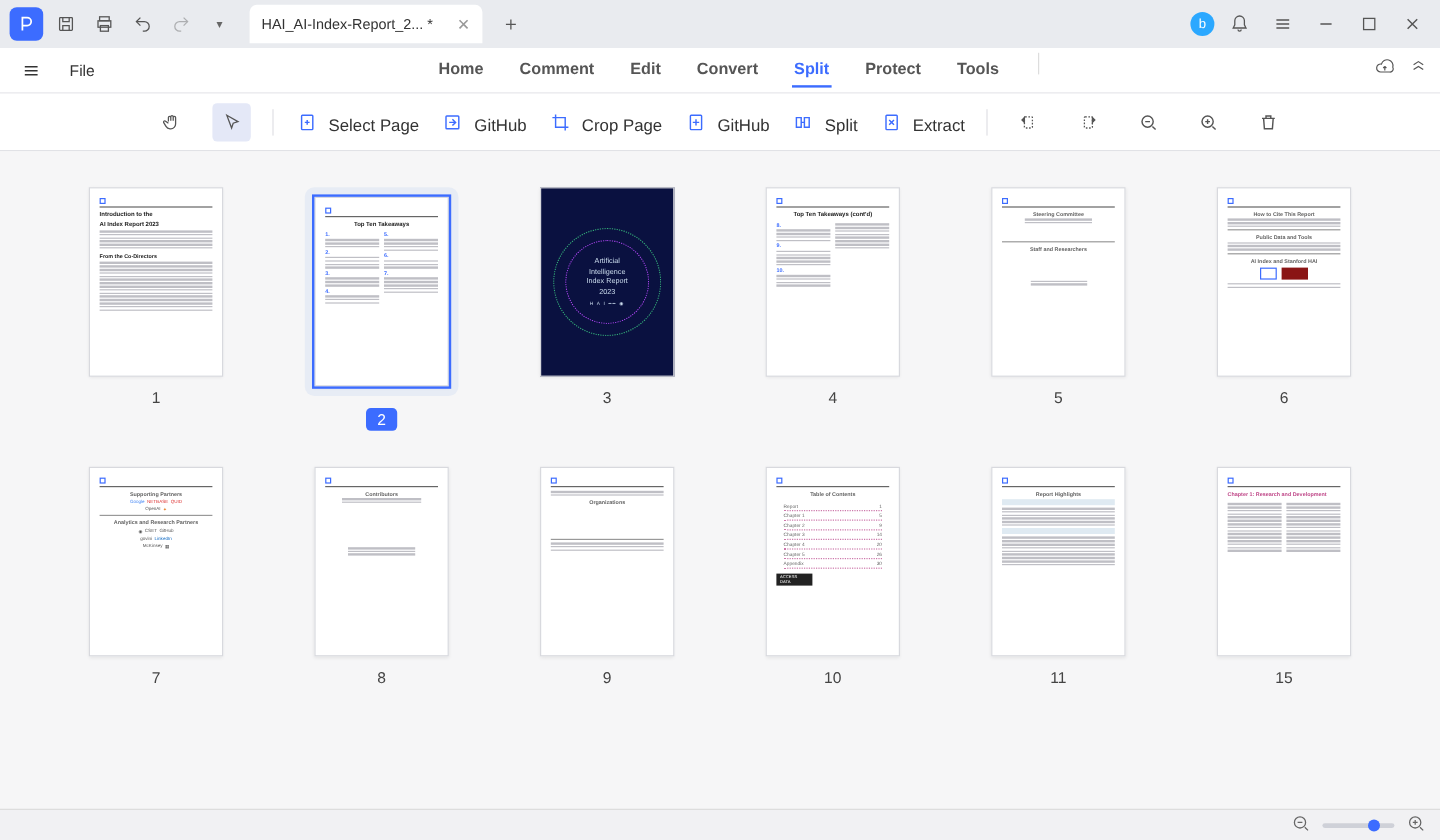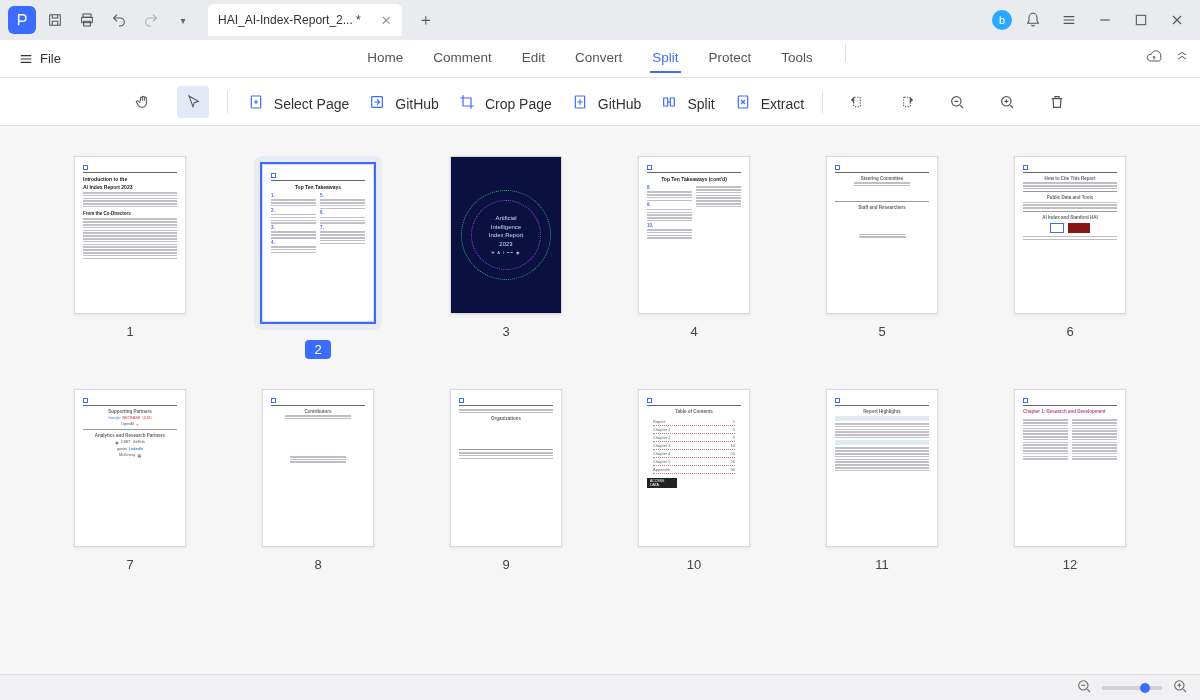--- a/index.html
+++ b/index.html
@@ -12,23 +12,23 @@
   .chev-down { font-size:10px; color:#666; }
   .doc-tab { height: 32px; background:#fff; border-radius:6px 6px 0 0; padding:0 10px; display:flex;align-items:center;gap:20px;font-size:12px;color:#333;margin-left:6px;}
   .tab-close { color:#999; font-size:13px; }
   .tab-plus { width:28px;height:28px;display:flex;align-items:center;justify-content:center;color:#555;margin-left:4px;}
   .tb-spacer { flex:1; }
   .user-badge { width:20px;height:20px;border-radius:50%;background:#2ba8ff;color:#fff;font-size:11px;display:flex;align-items:center;justify-content:center;}
   .win-btn { width:30px;height:30px;display:flex;align-items:center;justify-content:center;color:#555;}
 
   
   .menu-bar { height: 38px; background:#fff; border-bottom:1px solid #e1e2e6; display:flex; align-items:center; padding:0 10px; }
-  .file-btn { display:flex;align-items:center;gap:6px;font-size:13px;color:#333;padding:4px 8px;}
+  .file-btn { display:flex;align-items:center;gap:24px;font-size:13px;color:#333;padding:4px 8px;}
   .menus { flex:1; display:flex; justify-content:center; gap:26px; }
-  .menu-item { font-size:13.5px; color:#555; padding:6px 2px; cursor:pointer;}
+  .menu-item { font-size:13.5px; color:#555; padding:6px 2px; cursor:pointer;font-weight:bold;}
   .menu-item.active { color:#3c6cff; border-bottom:2px solid #3c6cff;}
   .menu-right { display:flex; gap:12px; color:#555;}
   .divider-v { width:1px; height:18px; background:#ddd; margin:0 4px;}
 
   
   .toolbar { height: 48px; background:#fff; border-bottom:1px solid #e1e2e6; display:flex; align-items:center; justify-content:center; gap:18px; font-size:14px; color:#333;}
   .tool-icononly { width:32px;height:32px;display:flex;align-items:center;justify-content:center;border-radius:4px;}
   .tool-icononly.active { background:#e4e8f7; }
   .tool-group { display:flex;align-items:flex-end;gap:8px;cursor:pointer;}
   .tool-ic { width:20px;height:20px;display:flex;align-items:center;justify-content:center;color:#3c6cff;}
@@ -749,21 +749,21 @@
               <div></div>
               <div></div>
               <div></div>
               <div></div>
               <div></div>
               <div></div>
               <div></div>
             </div>
         </div>
       </div>
-      <div class="page-num">12</div>
+      <div class="page-num">15</div>
     </div>
 
   </div>
 </div>
 
 <div class="status-bar">
   <div><svg viewBox="0 0 24 24" fill="none" stroke="currentColor" stroke-width="1.6">
         <circle cx="11" cy="11" r="7"></circle>
         <path d="M8 11h6M21 21l-4-4"></path>
       </svg></div>

